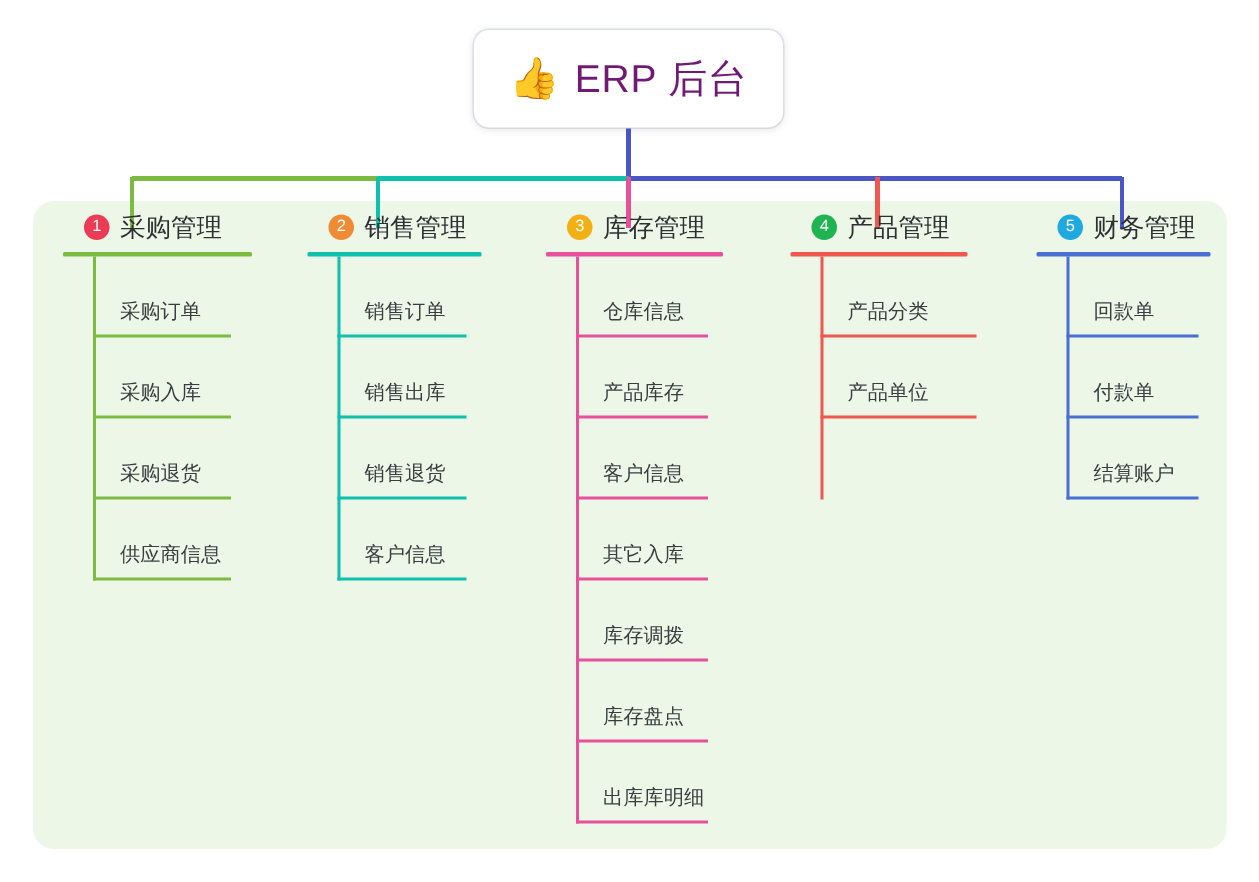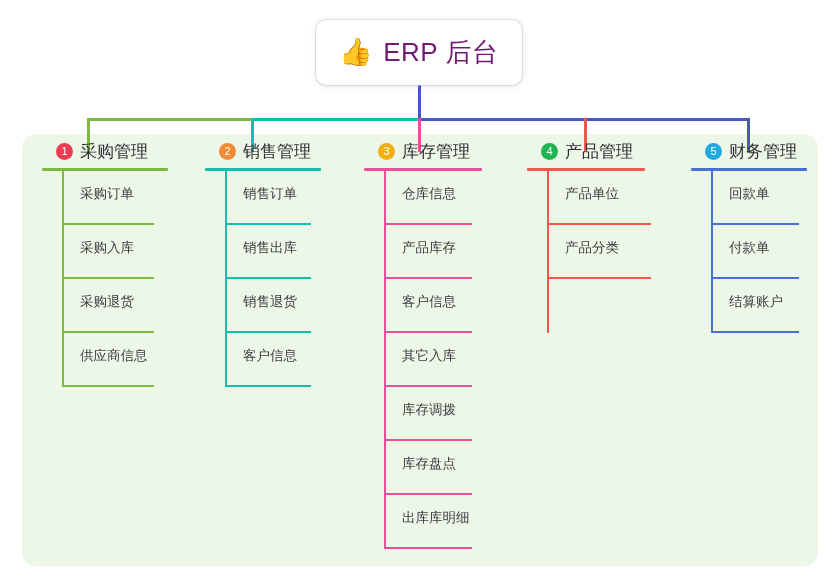--- a/index.html
+++ b/index.html
@@ -124,21 +124,21 @@
     left: 0;
     top: 0;
     width: 2px;
     bottom: 0;
   }
   .leaf {
     position: relative;
     height: 54px;
     box-sizing: border-box;
     display: flex;
-    align-items: center;
+    align-items: flex-end;
     padding-left: 18px;
     padding-bottom: 3px;
   }
   .leaf-label {
     font-size: 13.5px;
     color: #3a3c40;
     white-space: nowrap;
     padding-bottom: 5px;
   }
   .leaf-rule {
@@ -268,27 +268,27 @@
       </div>
       <div class="column" style="left: 503px;">
         <div class="col-header">
           <span class="badge" style="background: rgb(32, 179, 82);">4</span>
           <span class="col-title">产品管理</span>
         </div>
         <div class="col-underline" style="background: rgb(240, 87, 79); width: 118px;"></div>
         <div class="leaves">
           <div class="spine" style="background: rgb(240, 87, 79); height: 162px;"></div>
           <div class="leaf">
+            <span class="leaf-label">产品分类</span>
+            <div class="leaf-rule" style="background: rgb(240, 87, 79); width: 104px;"></div>
+          </div>
+          <div class="leaf">
             <span class="leaf-label">产品单位</span>
             <div class="leaf-rule" style="background: rgb(240, 87, 79); width: 104px;"></div>
           </div>
-          <div class="leaf">
-            <span class="leaf-label">产品分类</span>
-            <div class="leaf-rule" style="background: rgb(240, 87, 79); width: 104px;"></div>
-          </div>
         </div>
       </div>
       <div class="column" style="left: 667px;">
         <div class="col-header">
           <span class="badge" style="background: rgb(30, 170, 224);">5</span>
           <span class="col-title">财务管理</span>
         </div>
         <div class="col-underline" style="background: rgb(74, 111, 212); width: 116px;"></div>
         <div class="leaves">
           <div class="spine" style="background: rgb(74, 111, 212); height: 162px;"></div>

